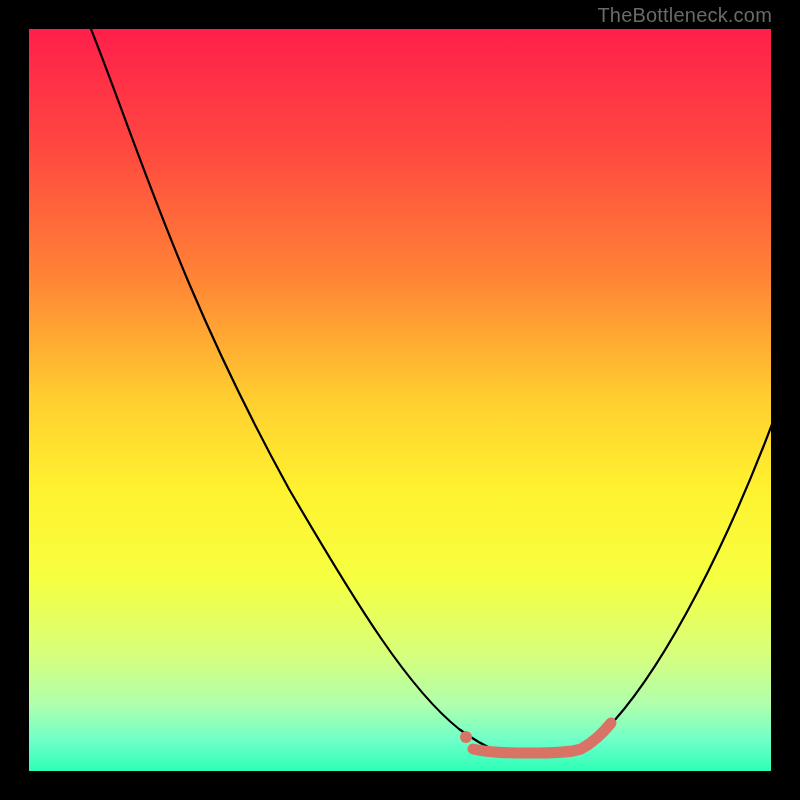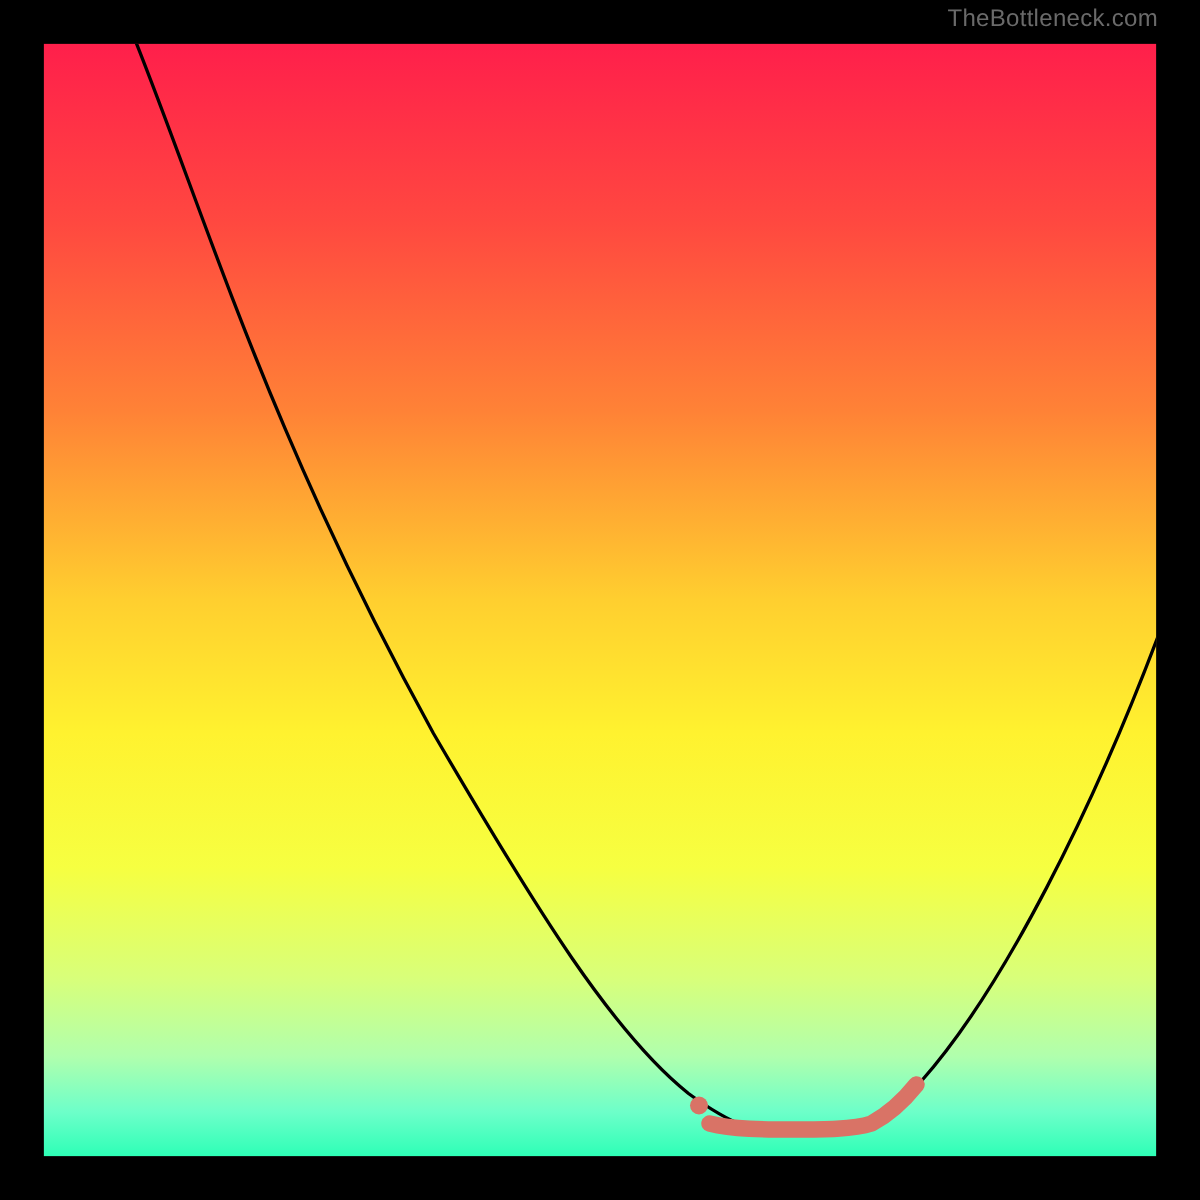--- a/index.html
+++ b/index.html
@@ -25,21 +25,21 @@
     top: 29px;
     width: 742px;
     height: 742px;
     overflow: hidden;
   }
   .watermark {
     position: absolute;
     top: 4px;
     right: 28px;
     color: #6a6a6a;
-    font-size: 16px;
+    font-size: 20px;
     font-weight: 400;
     letter-spacing: 0.2px;
   }
   svg {
     display: block;
   }
 </style>
 </head>
 <body>
 

